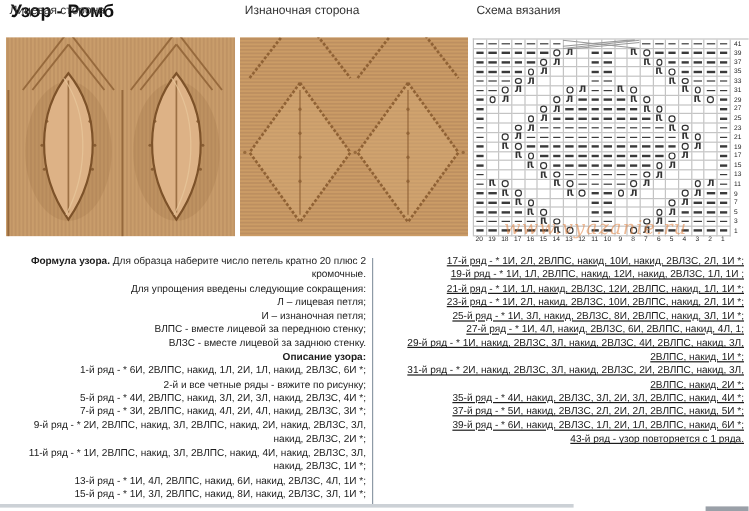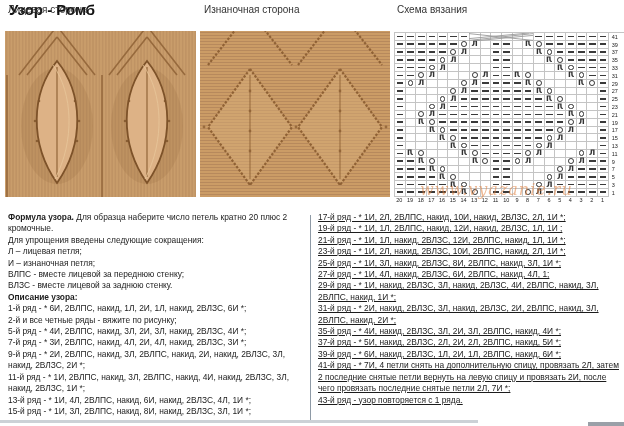--- a/index.html
+++ b/index.html
@@ -23,21 +23,21 @@
   .sym-n{transform:scaleX(-1);}
   .rnum{width:13px;font-size:5.5px;color:#222;display:flex;align-items:center;padding-left:3px;}
   .colnums{position:absolute;left:0;top:165px;display:flex;}
   .colnums span{width:10.7px;font-size:5.5px;color:#222;text-align:center;}
   .cable{position:absolute;left:75px;top:1px;}
   .watermark{position:absolute;left:26px;top:148px;font-size:16px;font-style:italic;
              color:#e0813f;opacity:.55;letter-spacing:1px;font-family:"DejaVu Serif",serif;}
   
   .textcols{position:absolute;left:0;top:212px;width:624px;}
   .col{position:absolute;top:0;font-size:8.4px;line-height:11.4px;color:#1c1c1c;}
-  .col p{margin:0;}
+  .col p{margin:0;text-align:right;}
   .col-left{left:8px;width:297px;}
   .col-right{left:318px;width:302px;text-decoration:underline;}
   .divider{position:absolute;left:310px;top:3px;width:1px;height:206px;background:#8e9aa6;}
   .bottom-rule{position:absolute;left:0;top:420px;width:478px;height:3px;background:#ccd1d6;}
   .bottom-corner{position:absolute;left:588px;top:422px;width:36px;height:4px;background:#9aa0a8;}
   b{font-weight:bold;}
 </style>
 </head>
 <body>
 
@@ -1296,21 +1296,20 @@
           <p>19-й ряд - * 1И, 1Л, 2ВЛПС, накид, 12И, накид, 2ВЛЗС, 1Л, 1И ;</p>
           <p>21-й ряд - * 1И, 1Л, накид, 2ВЛЗС, 12И, 2ВЛПС, накид, 1Л, 1И *;</p>
           <p>23-й ряд - * 1И, 2Л, накид, 2ВЛЗС, 10И, 2ВЛПС, накид, 2Л, 1И *;</p>
           <p>25-й ряд - * 1И, 3Л, накид, 2ВЛЗС, 8И, 2ВЛПС, накид, 3Л, 1И *;</p>
           <p>27-й ряд - * 1И, 4Л, накид, 2ВЛЗС, 6И, 2ВЛПС, накид, 4Л, 1;</p>
           <p>29-й ряд - * 1И, накид, 2ВЛЗС, 3Л, накид, 2ВЛЗС, 4И, 2ВЛПС, накид, 3Л, 2ВЛПС, накид, 1И *;</p>
           <p>31-й ряд - * 2И, накид, 2ВЛЗС, 3Л, накид, 2ВЛЗС, 2И, 2ВЛПС, накид, 3Л, 2ВЛПС, накид, 2И *;</p>
           <p>35-й ряд - * 4И, накид, 2ВЛЗС, 3Л, 2И, 3Л, 2ВЛПС, накид, 4И *;</p>
           <p>37-й ряд - * 5И, накид, 2ВЛЗС, 2Л, 2И, 2Л, 2ВЛПС, накид, 5И *;</p>
           <p>39-й ряд - * 6И, накид, 2ВЛЗС, 1Л, 2И, 1Л, 2ВЛПС, накид, 6И *;</p>
-          <p>41-й ряд - * 7И, 4 петли снять на дополнительную спицу, провязать 2Л, затем 2 последние снятые петли вернуть на левую спицу и провязать 2И, после чего провязать последние снятые петли 2Л, 7И *;</p>
           <p>43-й ряд - узор повторяется с 1 ряда.</p>
         </div>
     </div>
   </div>
 
   <div class="bottom-rule"></div>
   <div class="bottom-corner"></div>
 </div>
 
 </body></html>

